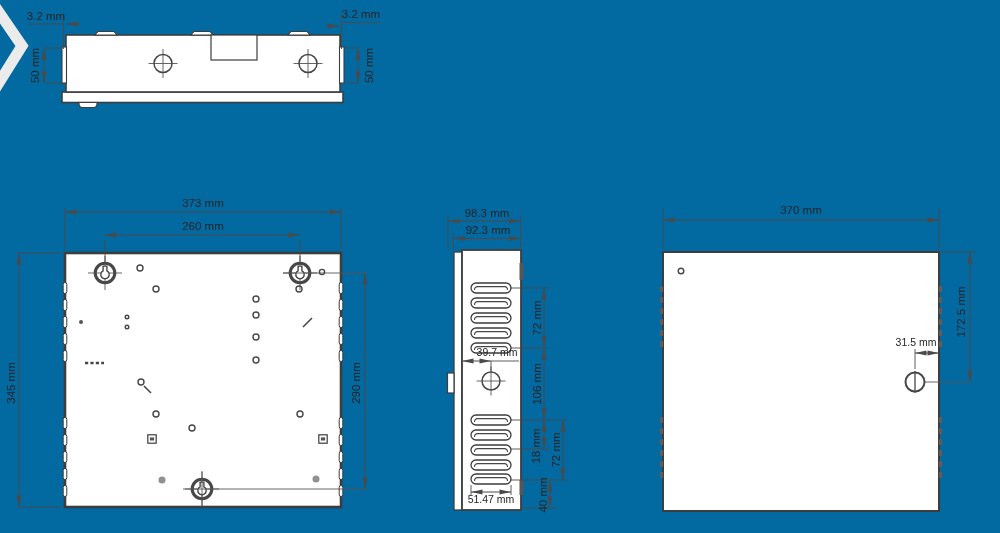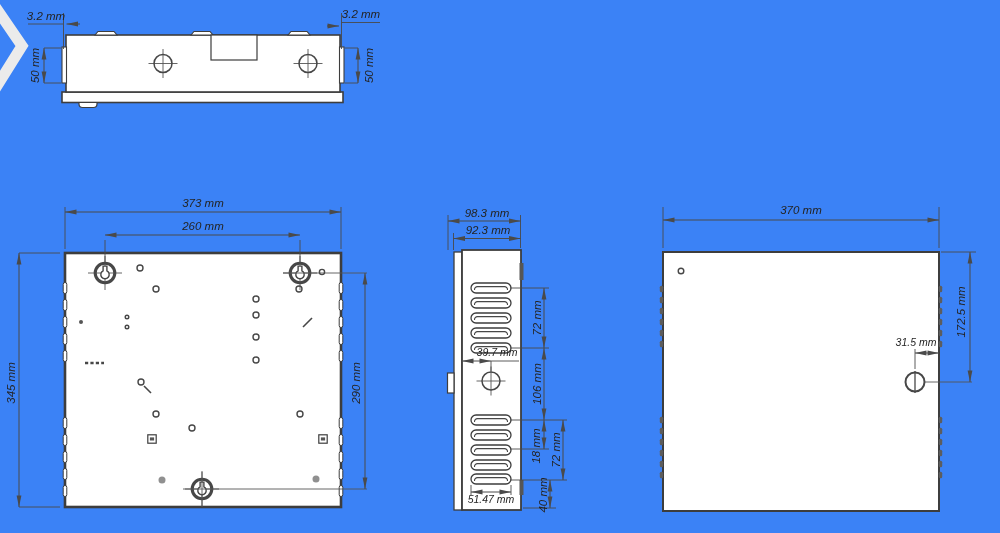--- a/index.html
+++ b/index.html
@@ -1,17 +1,17 @@
 <!DOCTYPE html>
 <html><head>
 <meta charset="utf-8">
 <style>
   html,body{margin:0;padding:0;background:#ffffff;}
-  #stage{position:relative;width:1000px;height:533px;background:#3b82f6;overflow:hidden;
-         font-family:"Liberation Sans",sans-serif;font-style:italic;}
+  #stage{position:relative;width:1000px;height:533px;background:#0369a1;overflow:hidden;
+         font-family:"Liberation Sans",sans-serif;}
   svg{position:absolute;left:0;top:0;}
   svg text{font-family:"Liberation Sans",sans-serif;font-size:11.5px;fill:#242424;}
   .out{stroke:#3d3d3d;fill:#ffffff;}
   .ln{stroke:#474747;fill:none;}
   .thin{stroke:#555555;stroke-width:0.9;fill:none;}
   .ext{stroke:#4a4a4a;stroke-width:0.9;fill:none;}
   .dim{stroke:#4a4a4a;stroke-width:1;fill:none;
        marker-start:url(#ah);marker-end:url(#ah);}
   .dim1{stroke:#4a4a4a;stroke-width:1;fill:none;marker-end:url(#ah);}
   .small{font-size:10.5px;}

